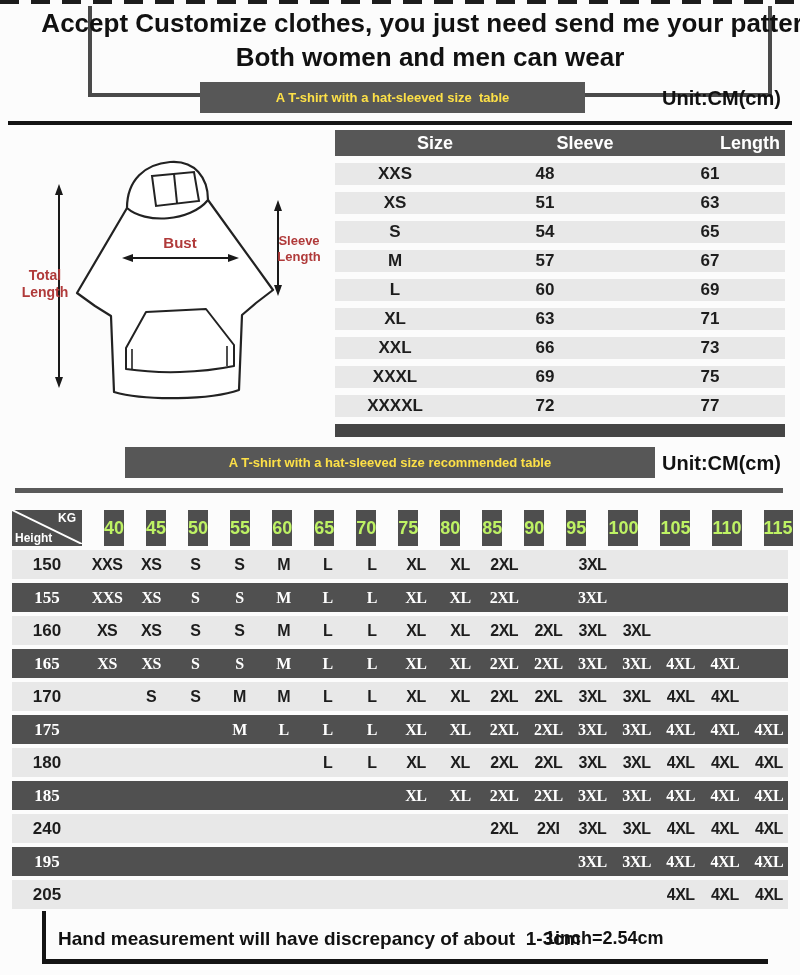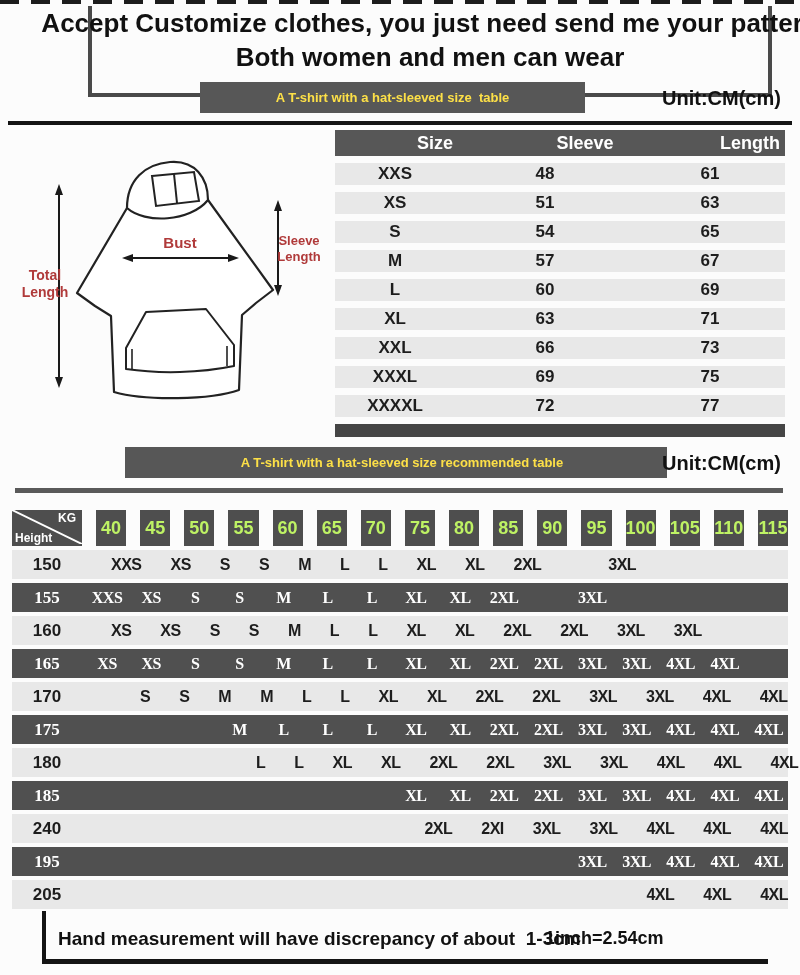--- a/index.html
+++ b/index.html
@@ -13,50 +13,50 @@
   
   .title-box{position:absolute;left:88px;top:6px;width:676px;height:87px;
     border-left:4px solid #4a4a4a;border-right:4px solid #4a4a4a;border-bottom:4px solid #4a4a4a;
     display:flex;flex-direction:column;justify-content:flex-start;align-items:center;}
   .title-line{font-size:26px;font-weight:bold;color:#111;line-height:34px;white-space:pre;}
 
   
   .bar{position:absolute;background:var(--dark_bar);color:#fde047;font-weight:bold;font-size:13px;
     display:flex;align-items:center;justify-content:center;white-space:pre;}
   .s1-bar{left:200px;top:82px;width:385px;height:31px;}
-  .s2-bar{left:125px;top:447px;width:530px;height:31px;padding-left:12px;}
+  .s2-bar{left:125px;top:447px;width:530px;height:31px;}
   .unit{position:absolute;font-size:20px;font-weight:bold;color:#111;}
   .s1-unit{left:662px;top:87px;}
   .s2-unit{left:662px;top:452px;}
   .rule-black{position:absolute;left:8px;top:121px;width:784px;height:4px;background:#141414;}
   .rule-gray{position:absolute;left:15px;top:488px;width:768px;height:5px;background:var(--rule_gray);}
 
   
   .diagram{position:absolute;left:15px;top:150px;width:305px;height:275px;}
 
   
   .size-table{position:absolute;left:335px;top:130px;width:450px;}
   .st-header{display:grid;grid-template-columns:120px 180px 150px;background:var(--dark_bar);
     height:26px;align-items:center;color:#fff;font-weight:bold;font-size:18px;text-align:center;padding-left:40px;}
   .st-row{display:grid;grid-template-columns:120px 180px 150px;background:var(--band_light);
     height:22px;margin-top:7px;align-items:center;color:#1d1d1d;font-weight:bold;font-size:17px;text-align:center;}
   .st-footer{height:13px;background:#454545;margin-top:7px;}
 
   
   .matrix{position:absolute;left:12px;top:510px;width:776px;}
-  .mx-header{display:grid;grid-template-columns:70px repeat(16,1fr);column-gap:14px;height:36px;}
+  .mx-header{display:grid;grid-template-columns:70px repeat(16,1fr);column-gap:22px;height:36px;}
   .mx-kg{background:var(--kg_box);color:#bef264;font-weight:bold;font-size:18px;
     display:flex;align-items:center;justify-content:center;}
   .mx-corner{background:var(--kg_box);position:relative;color:#fff;font-weight:bold;}
   .mx-corner .kg{position:absolute;top:1px;right:6px;font-size:12px;}
   .mx-corner .height{position:absolute;bottom:1px;left:3px;font-size:12px;}
   .mx-corner svg{position:absolute;left:0;top:0;}
   .mx-row{display:grid;grid-template-columns:70px repeat(16,1fr);column-gap:6px;
     height:29px;margin-top:4px;align-items:center;text-align:center;font-weight:bold;}
-  .mx-light{background:var(--band_light);color:#1d1d1d;gap:29px;}
+  .mx-light{background:var(--band_light);color:#1d1d1d;}
   .mx-dark{background:var(--band_dark);color:#ffffff;font-family:Liberation Serif, serif;}
   .mx-hlabel{font-size:17px;}
   .mx-cell{font-size:16px;letter-spacing:-0.5px;}
 
   
   .footer-vbar{position:absolute;left:42px;top:911px;width:4px;height:53px;background:#141414;}
   .footer-hbar{position:absolute;left:42px;top:959px;width:726px;height:5px;background:#141414;}
   .footer-note{position:absolute;left:58px;top:928px;font-size:19px;font-weight:bold;color:#111;white-space:pre;}
   .footer-conv{position:absolute;left:545px;top:928px;font-size:18px;font-weight:bold;color:#111;}
 </style>

